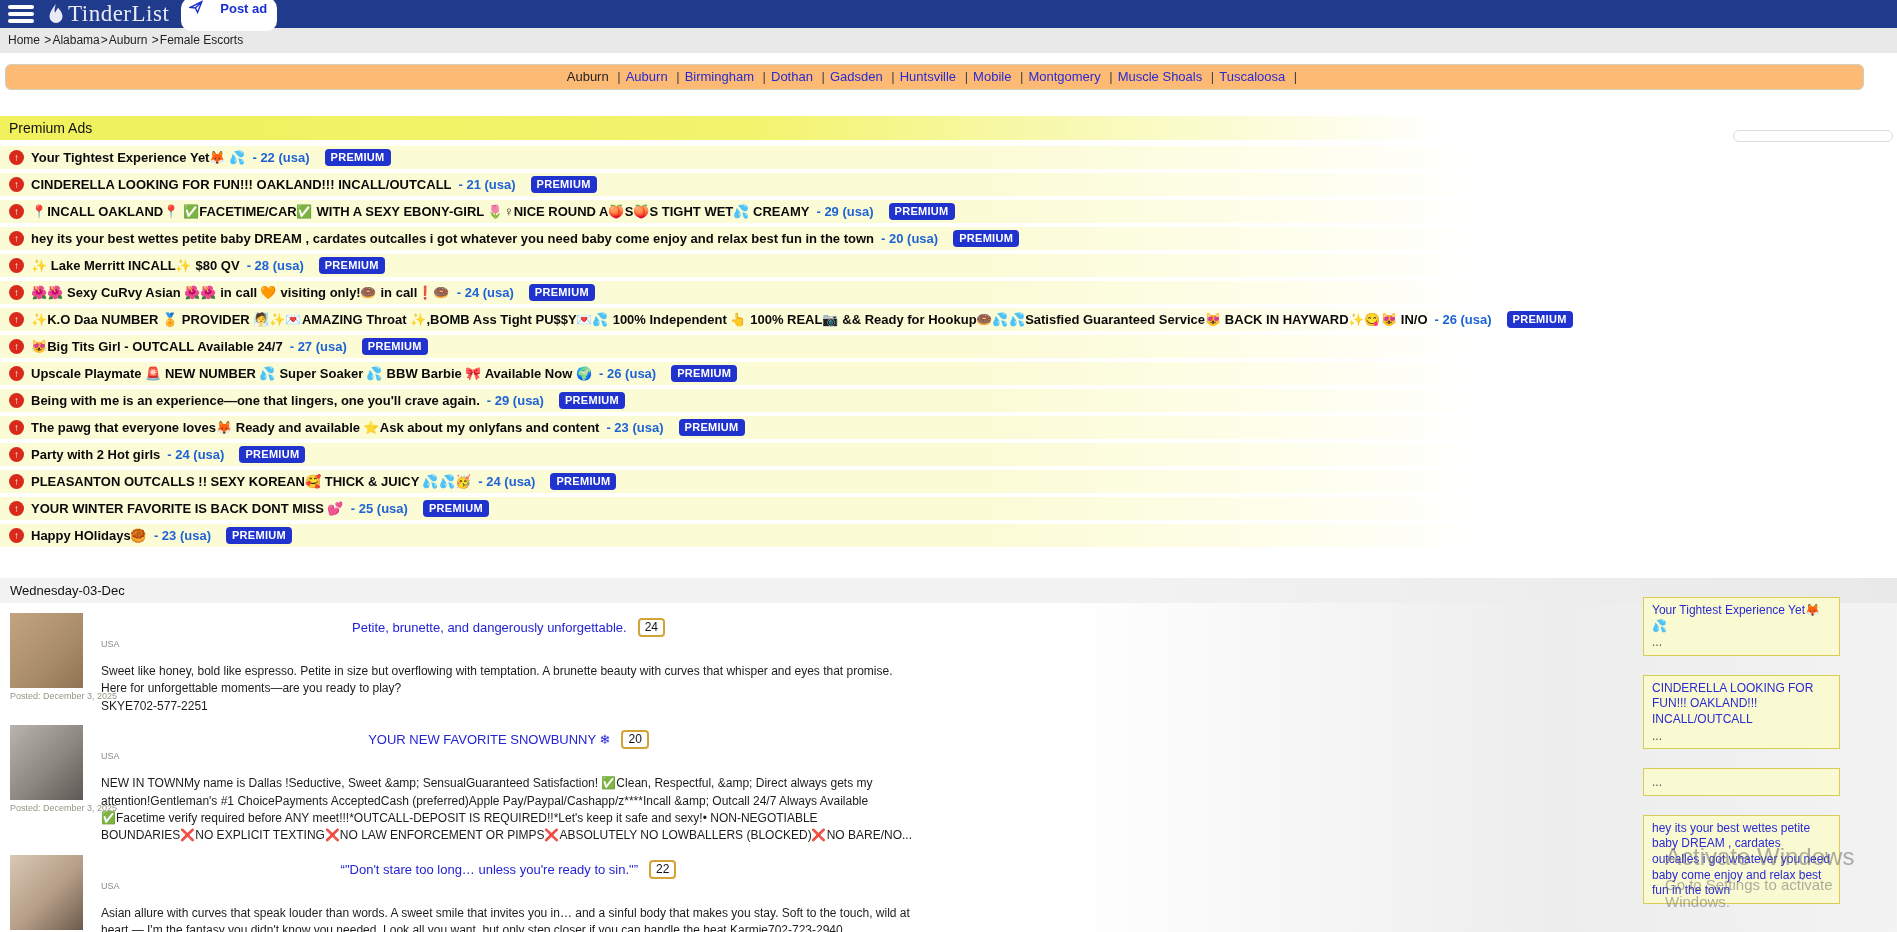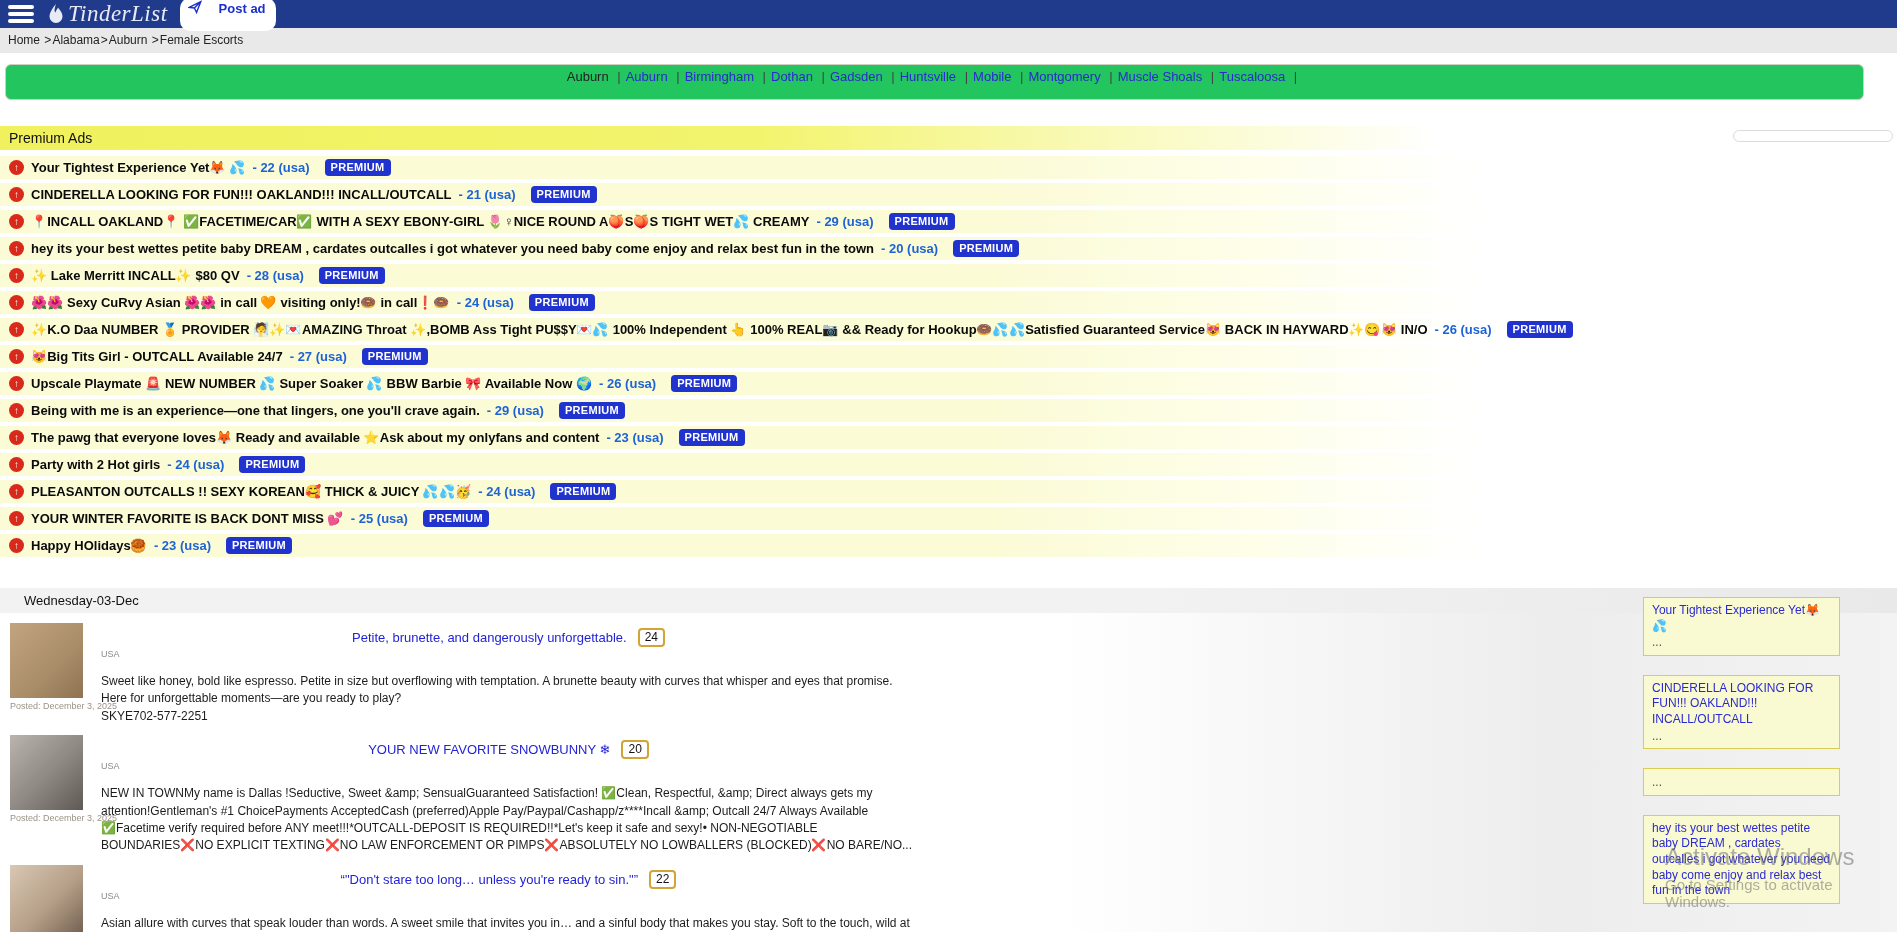--- a/index.html
+++ b/index.html
@@ -5,52 +5,52 @@
   * { box-sizing: border-box; }
   html,body { margin:0; padding:0; }
   body {
     width:1897px; height:932px; overflow:hidden; position:relative;
     font-family:"Liberation Sans", sans-serif; background:#ffffff; color:#111;
   }
   
   .topbar { height:28px; background:#203a8c; display:flex; align-items:center; padding:0 8px; gap:12px; }
   .hamburger { width:26px; display:flex; flex-direction:column; gap:3px; cursor:pointer; }
   .hamburger span { display:block; height:4px; background:#fff; border-radius:2px; }
-  .logo { display:flex; align-items:center; gap:2px; color:#e8eaf6; font-family:"Liberation Serif", serif; font-size:23px; letter-spacing:0.5px; cursor:pointer;font-style:italic; }
+  .logo { display:flex; align-items:center; gap:2px; color:#e8eaf6; font-family:"Liberation Serif", serif; font-size:23px; letter-spacing:0.5px; cursor:pointer; }
   .logo svg { display:block; }
   .postad { display:inline-flex; align-items:center; gap:17px; background:#fff; color:#1a2fd0;
     border:none; border-radius:10px; padding:2px 10px 14px 8px; font-weight:bold; font-size:13px; cursor:pointer;
     font-family:"Liberation Sans", sans-serif; }
   
   .breadcrumb { background:#e9e9e9; padding:5px 8px 6px 8px; font-size:12px; color:#222; }
   .breadcrumb a { color:#222; text-decoration:none; cursor:pointer; }
   .breadcrumb .sep { margin:0 1px; }
   
-  .citybox { margin:11px 33px 0 5px; background:#22c55e; border:1px solid #cfcfc0; border-radius:6px;
-    padding:4px 0 15px 0; text-align:center; font-size:13px; }
+  .citybox { margin:11px 33px 0 5px; background:#fdba74; border:1px solid #cfcfc0; border-radius:6px;
+    padding:4px 0 5px 0; text-align:center; font-size:13px; }
   .citybox a { color:#2a2ad2; text-decoration:none; cursor:pointer; }
   .citybox .cur { color:#222; }
   .citybox .pipe { color:#444; margin:0 5px; }
   
   .premium { margin-top:26px; }
   .premium-header { height:24px; line-height:24px; padding-left:9px; font-size:14px; font-weight:normal; color:#111;
     background:linear-gradient(to right,#f0f15c 0%,#f3f46e 40%,#fafbc9 62%,#ffffff 76%); margin-bottom:6px; }
   .prow { height:23px; margin-bottom:4px; display:flex; align-items:center; gap:7px; padding-left:9px;
     background:linear-gradient(to right,#fbfbd6 0%,#fbfbd6 52%,#fefee9 66%,#ffffff 78%); white-space:nowrap; cursor:pointer; }
   .bump { width:15px; height:15px; min-width:15px; border-radius:50%; background:#d8291b; color:#fff;
     display:flex; align-items:center; justify-content:center; font-size:10px; font-weight:bold; line-height:1; }
   .ptitle { font-weight:bold; font-size:13px; color:#0a0a0a; text-decoration:none; cursor:pointer; }
   .page { font-weight:bold; font-size:13px; color:#1e63d6;text-align:center; }
   .pbadge { background:#2133cf; color:#fff; font-weight:bold; font-size:11px; padding:2px 6px 3px 6px;
     border-radius:4px; margin-left:8px; letter-spacing:0.3px; }
   
   .lower { margin-top:31px; min-height:330px;
     background:linear-gradient(to right,#ffffff 0%,#ffffff 56%,#ededed 82%,#f3f3f3 100%); }
   .date-row { background:linear-gradient(to right,#f2f2f2 0%,#f2f2f2 60%,#e9e9e9 100%);
-    padding:5px 0 5px 24px; font-size:13px; color:#111; }
+    padding:5px 0 5px 10px; font-size:13px; color:#111; }
   .listing-item { display:flex; gap:17px; padding:10px 0 0 10px; min-height:96px; }
   .thumb-col { width:74px; min-width:74px; }
   .thumb { display:block; width:73px; height:75px; cursor:pointer; }
   .thumb.t1 { background:linear-gradient(135deg,#c3a481 0%,#a98c68 60%,#8f7352 100%); }
   .thumb.t2 { background:linear-gradient(135deg,#b9b4ae 0%,#8d8781 55%,#5e5954 100%); }
   .thumb.t3 { background:linear-gradient(135deg,#d9c8b4 0%,#b49d86 55%,#6b5b4c 100%); }
   .posted { margin-top:3px; font-size:9px; color:#9a9387; white-space:nowrap; }
   .lcontent { padding-top:5px; }
   .ltitle-row { display:flex; align-items:center; gap:11px;justify-content:center; }
   .ltitle { color:#2323d6; font-size:13px; text-decoration:none; cursor:pointer; }

